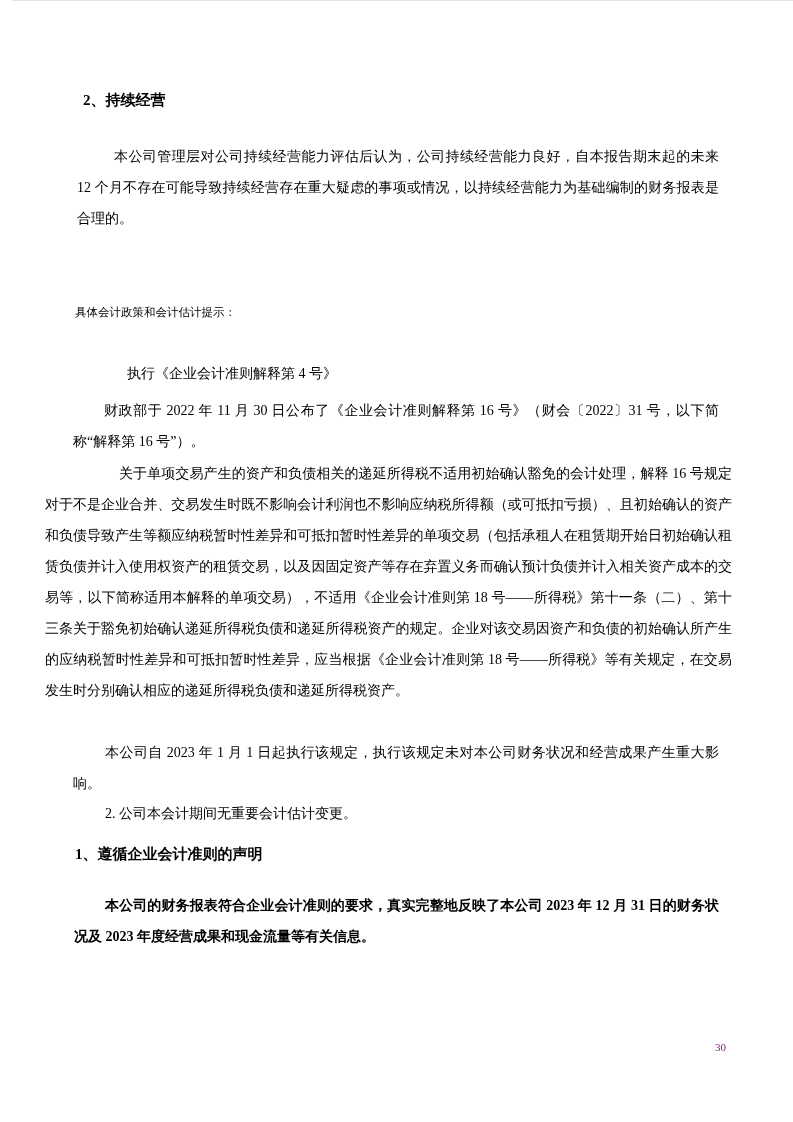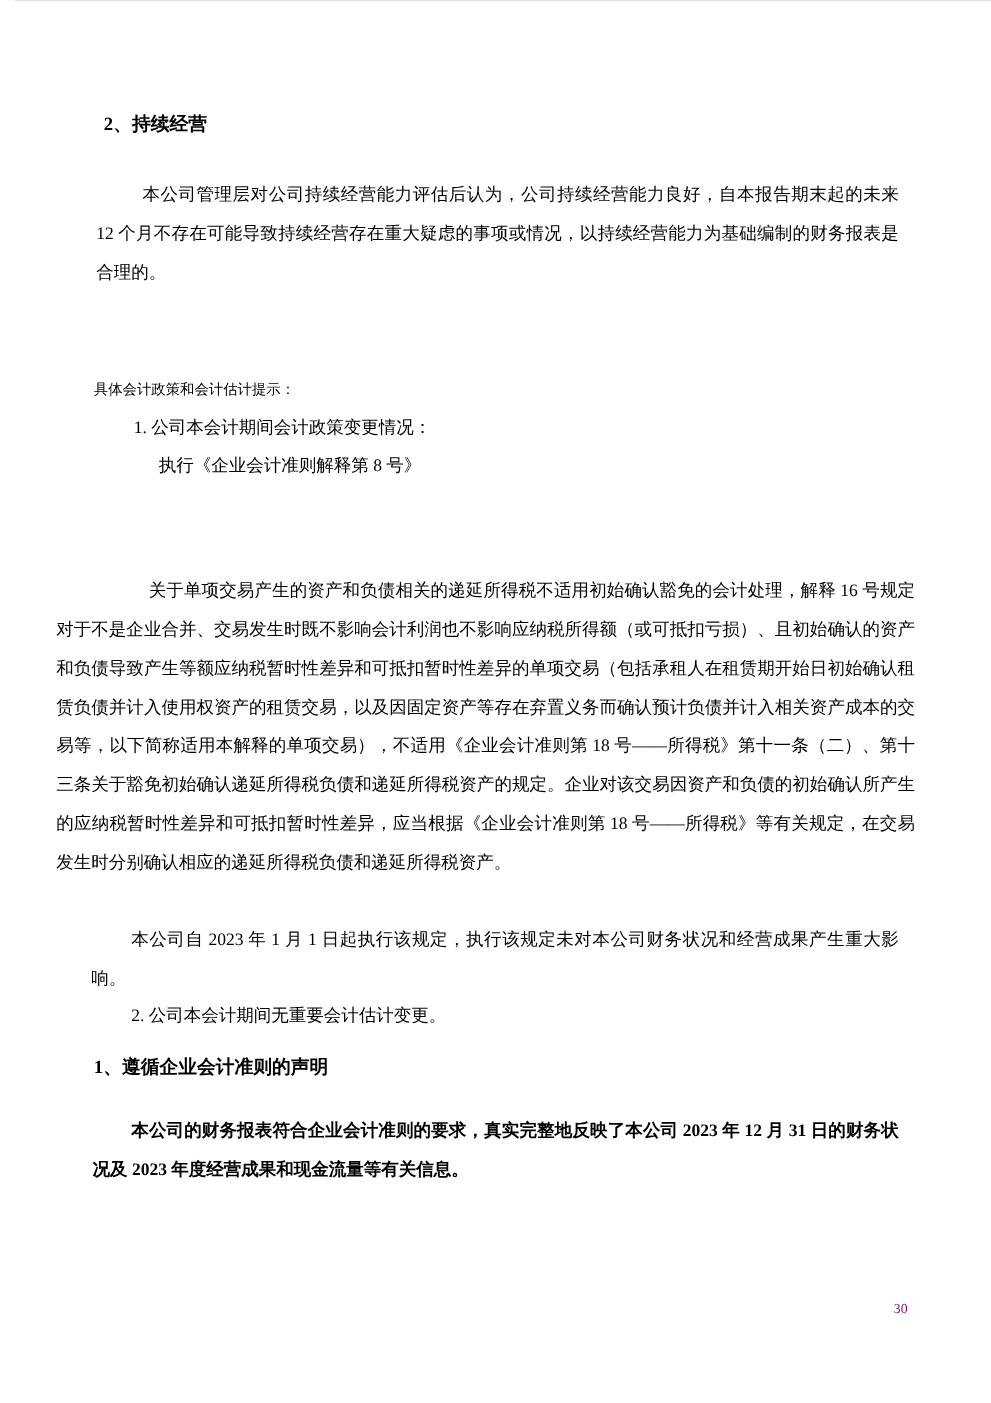--- a/index.html
+++ b/index.html
@@ -55,24 +55,24 @@
 
 <div class="page">
 
   <div class="blk h-sub" style="left:71px; top:88px;">2、持续经营</div>
 
   <div class="blk para" style="left:65px; top:140px; width:642px; text-indent:37px;">本公司管理层对公司持续经营能力评估后认为，公司持续经营能力良好，自本报告期末起的未来 12 个月不存在可能导致持续经营存在重大疑虑的事项或情况，以持续经营能力为基础编制的财务报表是合理的。</div>
 
 
   <div class="blk note-small" style="left:63px; top:303px;">具体会计政策和会计估计提示：</div>
 
-  <div class="blk" style="left:95px; top:326px;">1. 公司本会计期间会计政策变更情况：</div>
 
-  <div class="blk" style="left:115px; top:357px;">执行《企业会计准则解释第 8 号》</div>
+  <div class="blk" style="left:115px; top:357px;">执行《企业会计准则解释第 4 号》</div>
 
+  <div class="blk para" style="left:61px; top:394px; width:646px; text-indent:31px;">财政部于 2022 年 11 月 30 日公布了《企业会计准则解释第 16 号》（财会〔2022〕31 号，以下简称“解释第 16 号”）。</div>
 
   <div class="blk para" style="left:33px; top:457px; width:687px; text-indent:74px;">关于单项交易产生的资产和负债相关的递延所得税不适用初始确认豁免的会计处理，解释 16 号规定对于不是企业合并、交易发生时既不影响会计利润也不影响应纳税所得额（或可抵扣亏损）、且初始确认的资产和负债导致产生等额应纳税暂时性差异和可抵扣暂时性差异的单项交易（包括承租人在租赁期开始日初始确认租赁负债并计入使用权资产的租赁交易，以及因固定资产等存在弃置义务而确认预计负债并计入相关资产成本的交易等，以下简称适用本解释的单项交易），不适用《企业会计准则第 18 号——所得税》第十一条（二）、第十三条关于豁免初始确认递延所得税负债和递延所得税资产的规定。企业对该交易因资产和负债的初始确认所产生的应纳税暂时性差异和可抵扣暂时性差异，应当根据《企业会计准则第 18 号——所得税》等有关规定，在交易发生时分别确认相应的递延所得税负债和递延所得税资产。</div>
 
   <div class="blk para" style="left:61px; top:736px; width:646px; text-indent:32px;">本公司自 2023 年 1 月 1 日起执行该规定，执行该规定未对本公司财务状况和经营成果产生重大影响。</div>
 
   <div class="blk" style="left:93px; top:797px;">2. 公司本会计期间无重要会计估计变更。</div>
 
   <div class="blk h-sub" style="left:63px; top:842px;font-family:Liberation Serif, serif;">1、遵循企业会计准则的声明</div>
 
   <div class="blk para" style="left:62px; top:889px; width:645px; text-indent:31px;font-weight:bold;">本公司的财务报表符合企业会计准则的要求，真实完整地反映了本公司 2023 年 12 月 31 日的财务状况及 2023 年度经营成果和现金流量等有关信息。</div>

